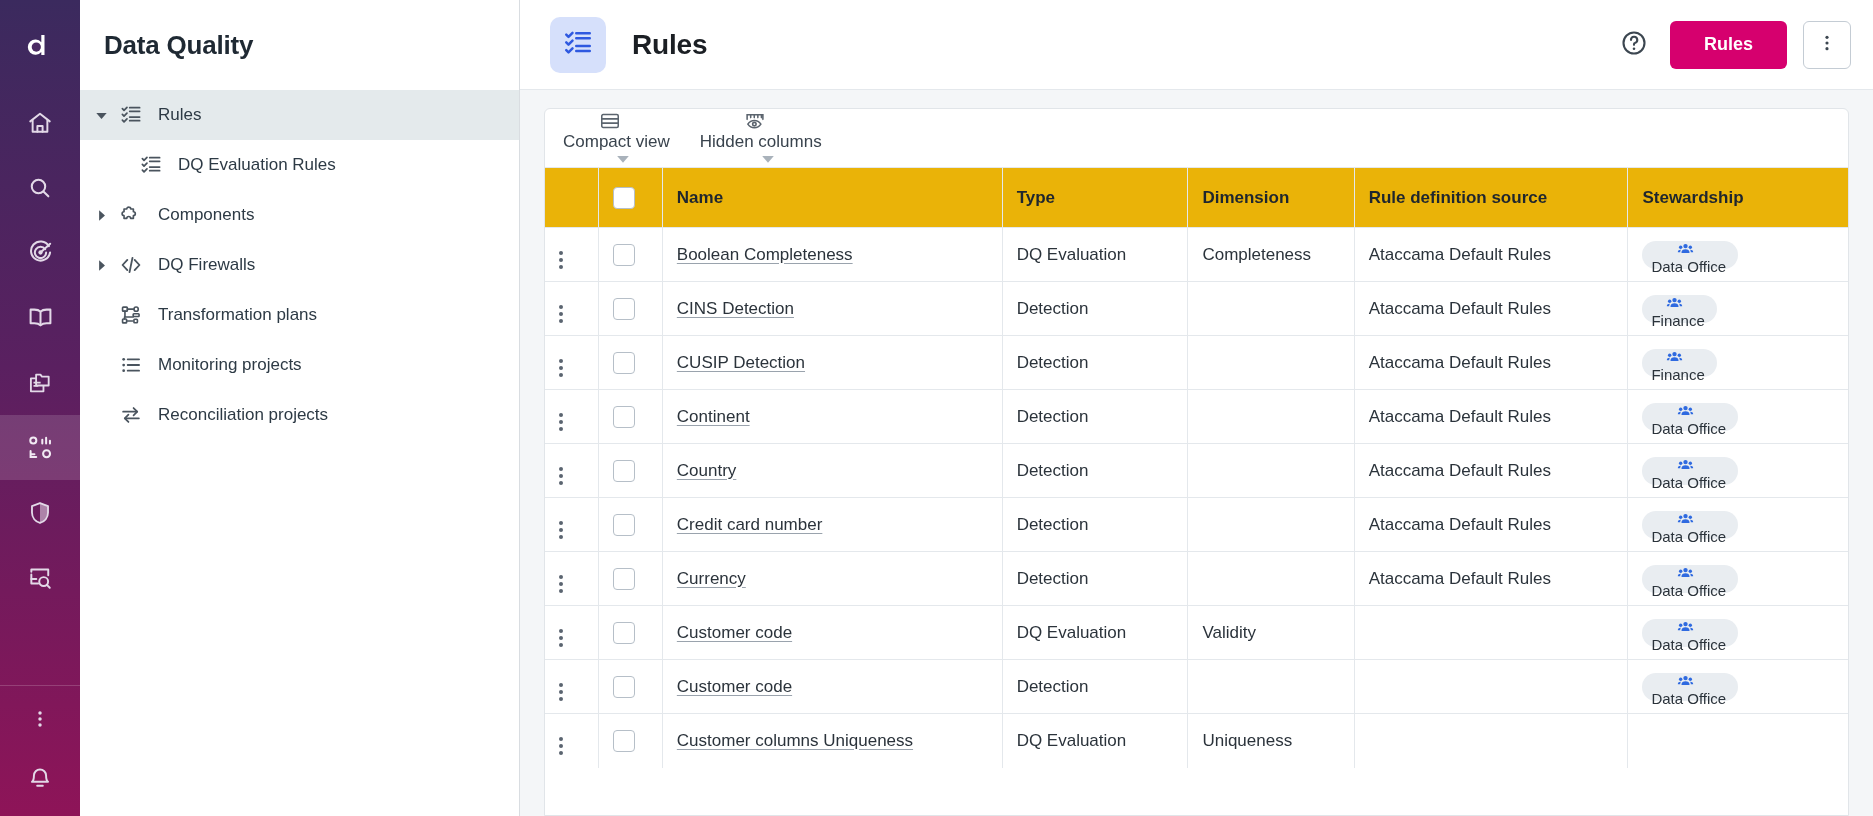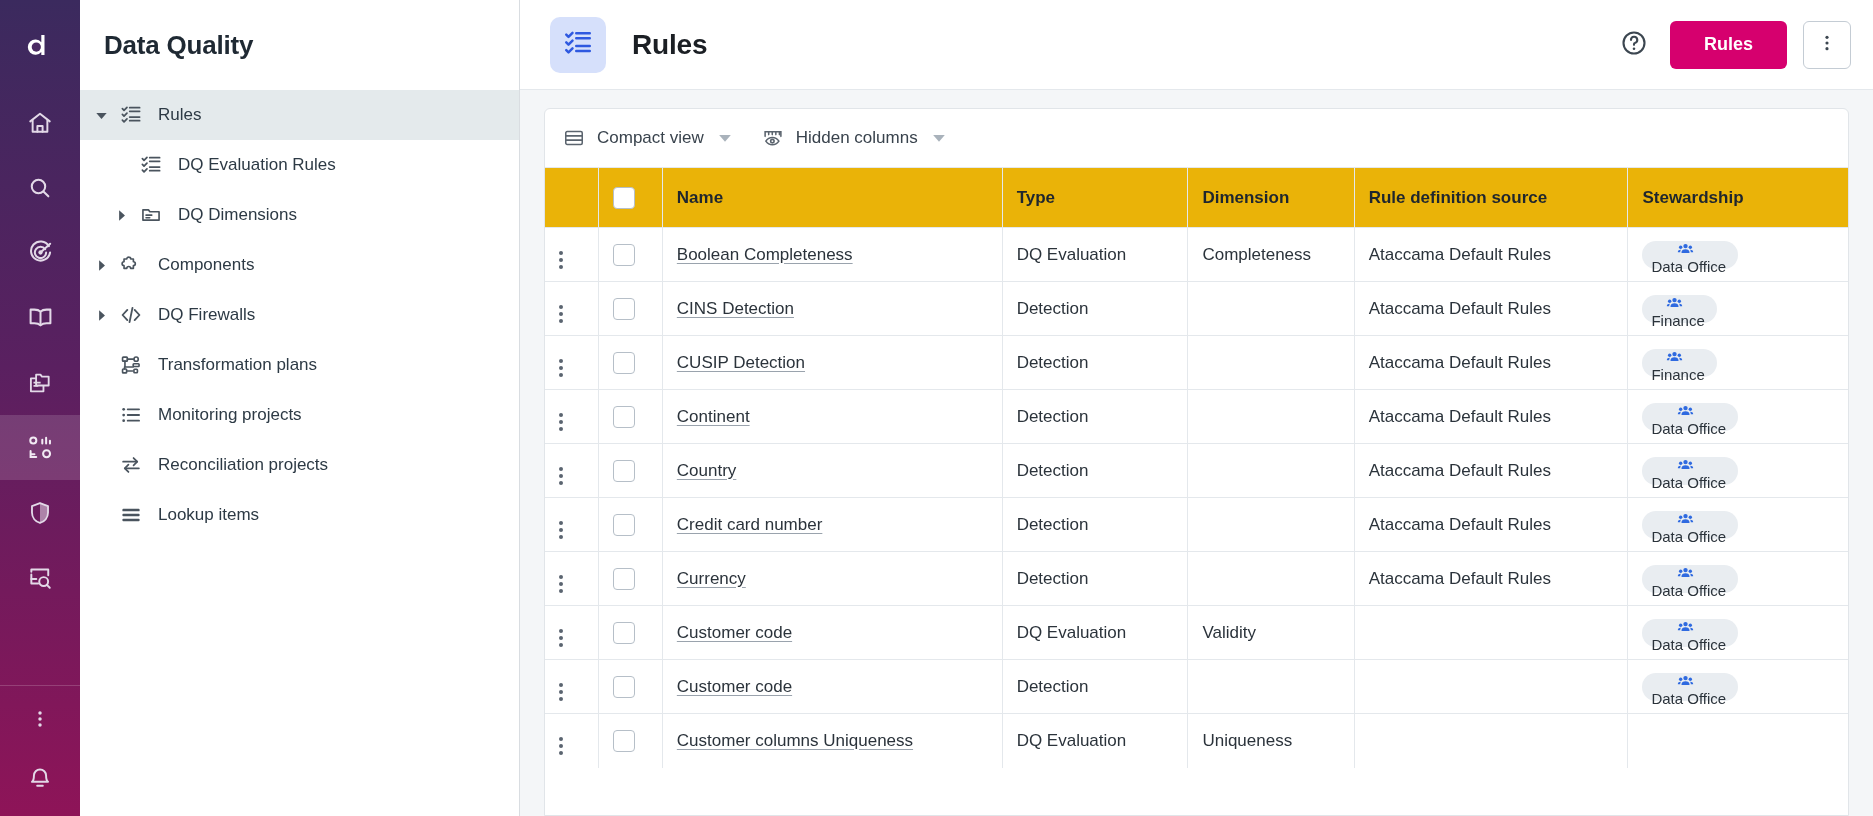--- a/index.html
+++ b/index.html
@@ -119,21 +119,21 @@
     display: flex; flex-direction: column;
     overflow: hidden;
   }
   .toolbar {
     height: 58px; flex: 0 0 58px;
     display: flex; align-items: center;
     padding-left: 18px;
   }
   .tb-item {
     display: flex; align-items: center; cursor: pointer;
-    margin-right: 30px; color: #39434d; font-size: 17px;
+    margin-right: 30px; color: #39434d; font-size: 17px; flex-direction: column;
   }
   .tb-item .tb-ico { margin-right: 12px; display: flex; }
   .tb-item .tb-caret { margin-left: 14px; display: flex; }
 
   table.rules { width: 100%; border-collapse: collapse; table-layout: fixed; }
   table.rules th, table.rules td {
     border-top: 1px solid #e4e8ec;
     border-right: 1px solid #e4e8ec;
     text-align: left;
     font-weight: 400;
@@ -323,34 +323,20 @@
           <span class="nav-caret"></span>
           <span class="nav-icon">
             <svg width="22" height="22" viewBox="0 0 24 24" fill="none" stroke="#4a545e" stroke-width="1.9" stroke-linecap="round" stroke-linejoin="round">
               <path d="M2.6 5.1 4.4 6.9 7.6 3.7"></path>
               <path d="M2.6 11.4 4.4 13.2 7.6 10"></path>
               <path d="M2.6 17.7 4.4 19.5 7.6 16.3"></path>
               <path d="M10.6 4h10.8M10.6 8h10.8M10.6 14.2h10.8M10.6 18.2h10.8"></path>
             </svg>
           </span>
           <span class="nav-label">DQ Evaluation Rules</span>
-        </div>
-        <div class="nav-row ind-1">
-          <span class="nav-caret">
-            <svg width="13" height="13" viewBox="0 0 12 12" fill="#4a545e">
-              <path d="M3.8 1.2v9.6L9.2 6 3.8 1.2Z"></path>
-            </svg>
-          </span>
-          <span class="nav-icon">
-            <svg width="22" height="22" viewBox="0 0 24 24" fill="none" stroke="#4a545e" stroke-width="1.8" stroke-linecap="round" stroke-linejoin="round">
-              <path d="M3.2 6.4h6l1.6 2h10v9.2H3.2V6.4Z"></path>
-              <path d="M6.6 12.2h6.2M6.6 15h4"></path>
-            </svg>
-          </span>
-          <span class="nav-label">DQ Dimensions</span>
         </div>
         <div class="nav-row ind-0">
           <span class="nav-caret">
             <svg width="13" height="13" viewBox="0 0 12 12" fill="#4a545e">
               <path d="M3.8 1.2v9.6L9.2 6 3.8 1.2Z"></path>
             </svg>
           </span>
           <span class="nav-icon">
             <svg width="22" height="22" viewBox="0 0 24 24" fill="none" stroke="#4a545e" stroke-width="1.8" stroke-linejoin="round">
               <path d="M9.6 3.4a2.1 2.1 0 0 1 2.1 2.1h2.9v3a2.1 2.1 0 1 1 0 4.2v3h-3a2.1 2.1 0 1 0-4.2 0h-3v-3a2.1 2.1 0 1 1 0-4.2v-3h3a2.1 2.1 0 0 1 2.2-2.1Z"></path>
@@ -406,31 +392,20 @@
           <span class="nav-caret"></span>
           <span class="nav-icon">
             <svg width="22" height="22" viewBox="0 0 24 24" fill="none" stroke="#4a545e" stroke-width="1.9" stroke-linecap="round" stroke-linejoin="round">
               <path d="M3.4 8.4h15.2"></path>
               <path d="m14.8 4.4 4 4-4 4"></path>
               <path d="M20.6 15.6H5.4"></path>
               <path d="m9.2 11.6-4 4 4 4"></path>
             </svg>
           </span>
           <span class="nav-label">Reconciliation projects</span>
-        </div>
-        <div class="nav-row ind-0">
-          <span class="nav-caret"></span>
-          <span class="nav-icon">
-            <svg width="22" height="22" viewBox="0 0 24 24" fill="#4a545e">
-              <rect x="2.6" y="5.2" width="18.8" height="2.8" rx="1"></rect>
-              <rect x="2.6" y="10.6" width="18.8" height="2.8" rx="1"></rect>
-              <rect x="2.6" y="16" width="18.8" height="2.8" rx="1"></rect>
-            </svg>
-          </span>
-          <span class="nav-label">Lookup items</span>
         </div>
       </div>
   </div>
 
   <div class="main">
 
     <div class="topbar">
       <div class="page-icon">
         <span>
           <svg width="30" height="30" viewBox="0 0 24 24" fill="none" stroke="#2f59e0" stroke-width="2" stroke-linecap="round" stroke-linejoin="round">

